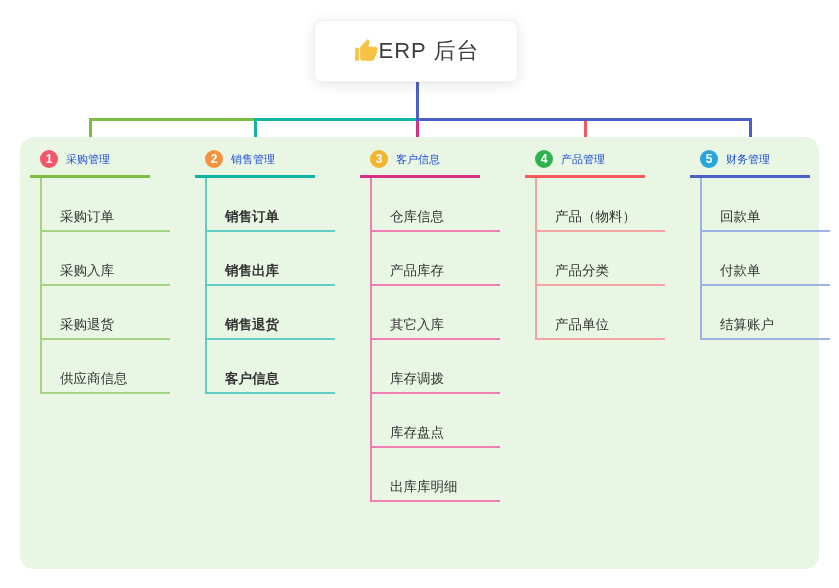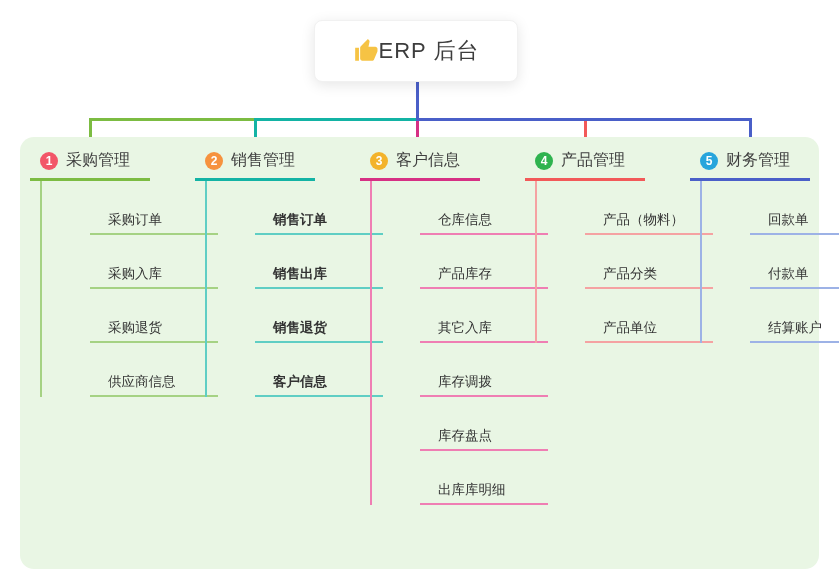--- a/index.html
+++ b/index.html
@@ -46,28 +46,28 @@
   .u3{border-bottom:3px solid #d63084;}
   .u4{border-bottom:3px solid #f25959;}
   .u5{border-bottom:3px solid #4a5fc8;}
   .badge{
     width:18px;height:18px;border-radius:50%;flex:0 0 18px;
     color:#fff;font-size:12px;font-weight:bold;line-height:18px;text-align:center;
     margin-right:8px;
   }
   .bg1{background:#f25668;} .bg2{background:#f6923e;} .bg3{background:#f3b32b;}
   .bg4{background:#2fb34f;} .bg5{background:#27a5dc;}
-  .hlabel{font-size:16px;color:#404040;font-weight:500;white-space:nowrap;}
+  .hlabel{font-size:11px;color:#1d4ed8;font-weight:500;white-space:nowrap;}
   .items{margin-left:10px;}
   .t1{border-left:2px solid #a5d283;}
   .t2{border-left:2px solid #5fcec4;font-weight:bold;}
   .t3{border-left:2px solid #ef7eb3;}
   .t4{border-left:2px solid #f5a2a2;}
   .t5{border-left:2px solid #9db2e6;}
-  .item{height:54px;display:flex;align-items:flex-end;padding-left:48px;}
+  .item{height:54px;display:flex;align-items:flex-end;}
   .item span{
     display:inline-block;white-space:nowrap;min-width:96px;
     padding:0 14px 4px 18px;font-size:13.5px;color:#333;cursor:pointer;
   }
   .l1{border-bottom:2px solid #a5d283;}
   .l2{border-bottom:2px solid #5fcec4;}
   .l3{border-bottom:2px solid #ef7eb3;}
   .l4{border-bottom:2px solid #f5a2a2;}
   .l5{border-bottom:2px solid #9db2e6;}
 </style>

